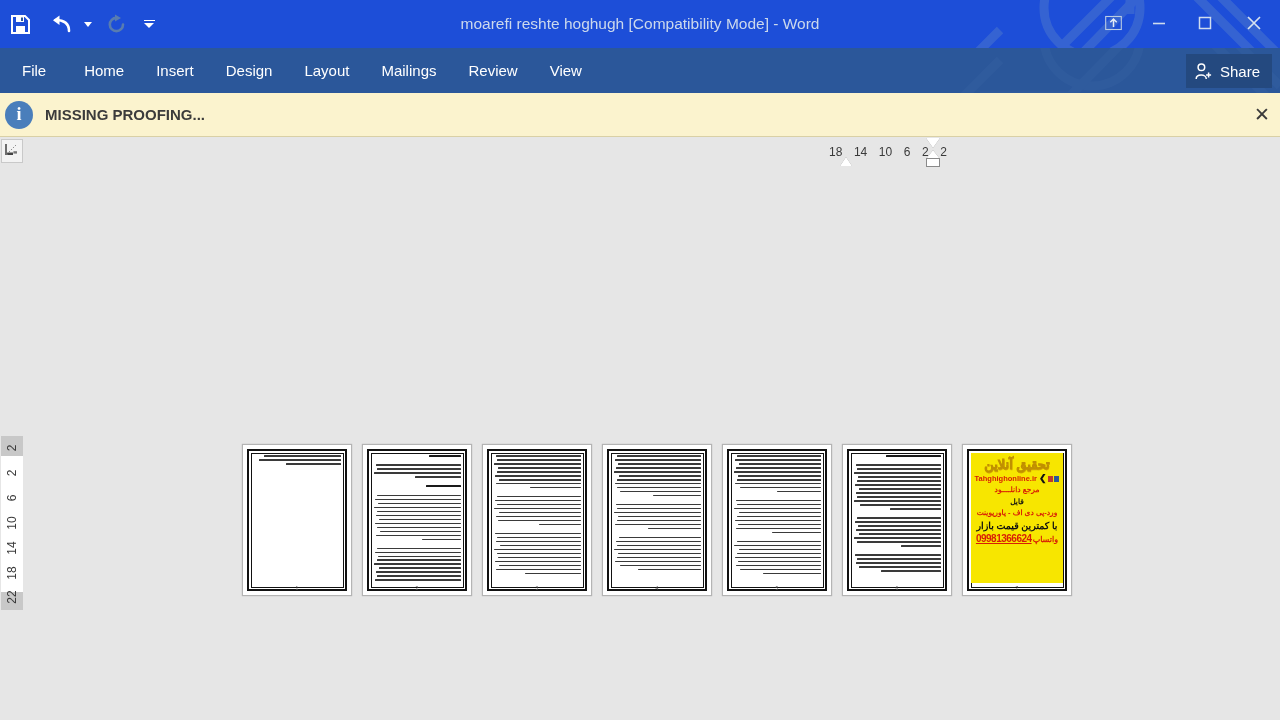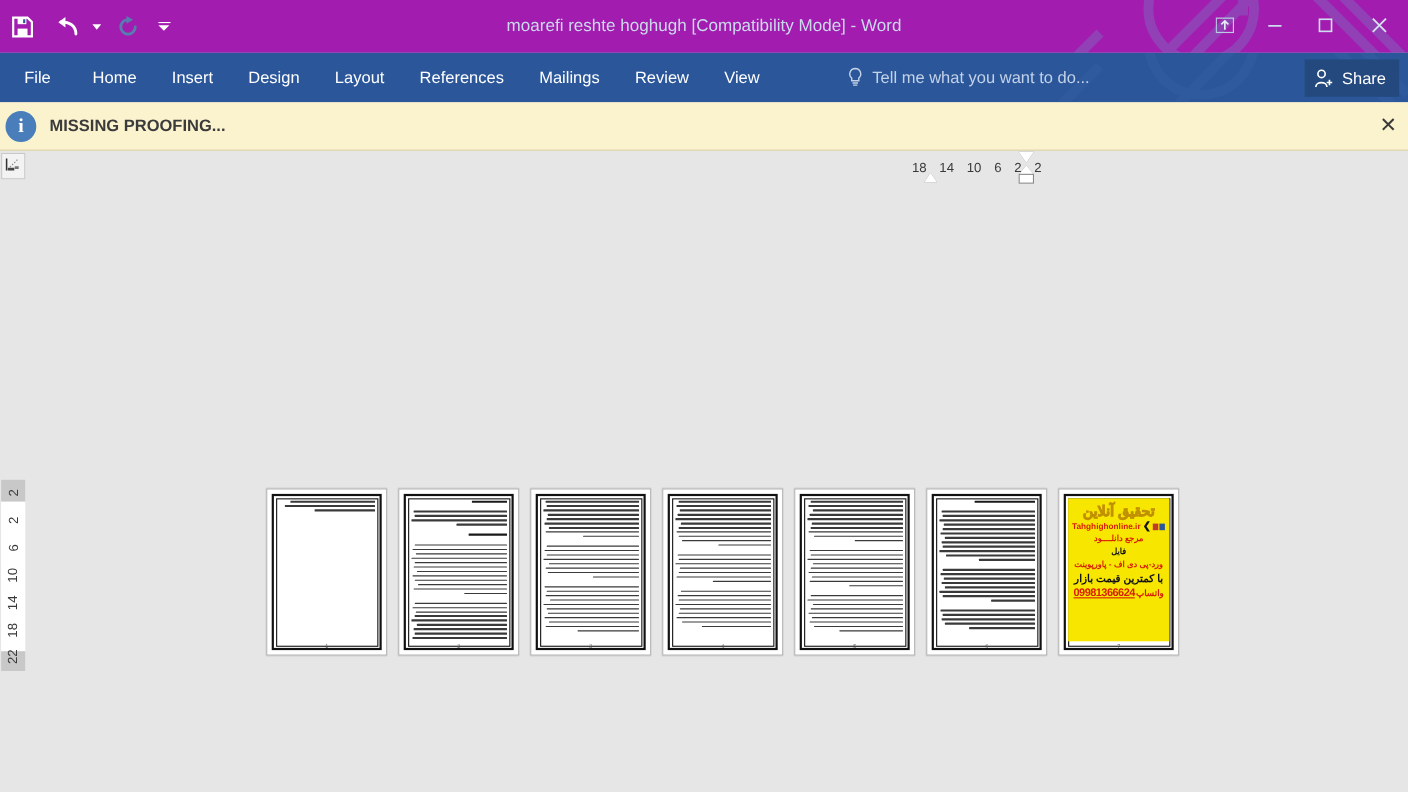--- a/index.html
+++ b/index.html
@@ -8,21 +8,21 @@
     width: 1280px; height: 720px;
     overflow: hidden;
     font-family: "Liberation Sans", sans-serif;
     background: #e6e6e6;
   }
 
   
   .titlebar {
     position: absolute; top: 0; left: 0;
     width: 1280px; height: 48px;
-    background: #a21caf;
+    background: #1d4ed8;
     overflow: hidden;
   }
   .tb-deco {
     position: absolute; right: 0; top: -30px;
     width: 420px; height: 140px;
     opacity: .30;
     pointer-events: none;
   }
   .qat { position: absolute; top: 0; left: 0; height: 48px; display: flex; align-items: center; }
   .qat-btn {
@@ -394,33 +394,25 @@
       <path d="M60 140 L140 60"></path>
     </g>
   </svg>
 
   <div class="rb-tabs">
     <div class="rb-tab first">File</div>
     <div class="rb-tab">Home</div>
     <div class="rb-tab">Insert</div>
     <div class="rb-tab">Design</div>
     <div class="rb-tab">Layout</div>
-    <div class="rb-tab">References</div>
     <div class="rb-tab">Mailings</div>
     <div class="rb-tab">Review</div>
     <div class="rb-tab">View</div>
   </div>
 
-  <div class="tellme">
-    <svg width="15" height="19" viewBox="0 0 15 19">
-      <path d="M7.5 1.2 A5 5 0 0 0 4.3 10 L4.3 12.4 L10.7 12.4 L10.7 10 A5 5 0 0 0 7.5 1.2 Z" fill="none" stroke="#c3d2e8" stroke-width="1.3"></path>
-      <path d="M5 14.4 h5 M5.6 16.4 h3.8" stroke="#c3d2e8" stroke-width="1.3"></path>
-    </svg>
-    <span>Tell me what you want to do...</span>
-  </div>
 
   <div class="share-btn">
     <svg width="19" height="19" viewBox="0 0 19 19">
       <circle cx="7.4" cy="5.2" r="3.3" fill="none" stroke="#ffffff" stroke-width="1.5"></circle>
       <path d="M2.2 17 C2.2 11.8 12.3 11.8 12.3 17" fill="none" stroke="#ffffff" stroke-width="1.5"></path>
       <path d="M14.6 10.5 v5 M12.1 13 h5" stroke="#ffffff" stroke-width="1.5"></path>
     </svg>
     <span>Share</span>
   </div>
 </div>

